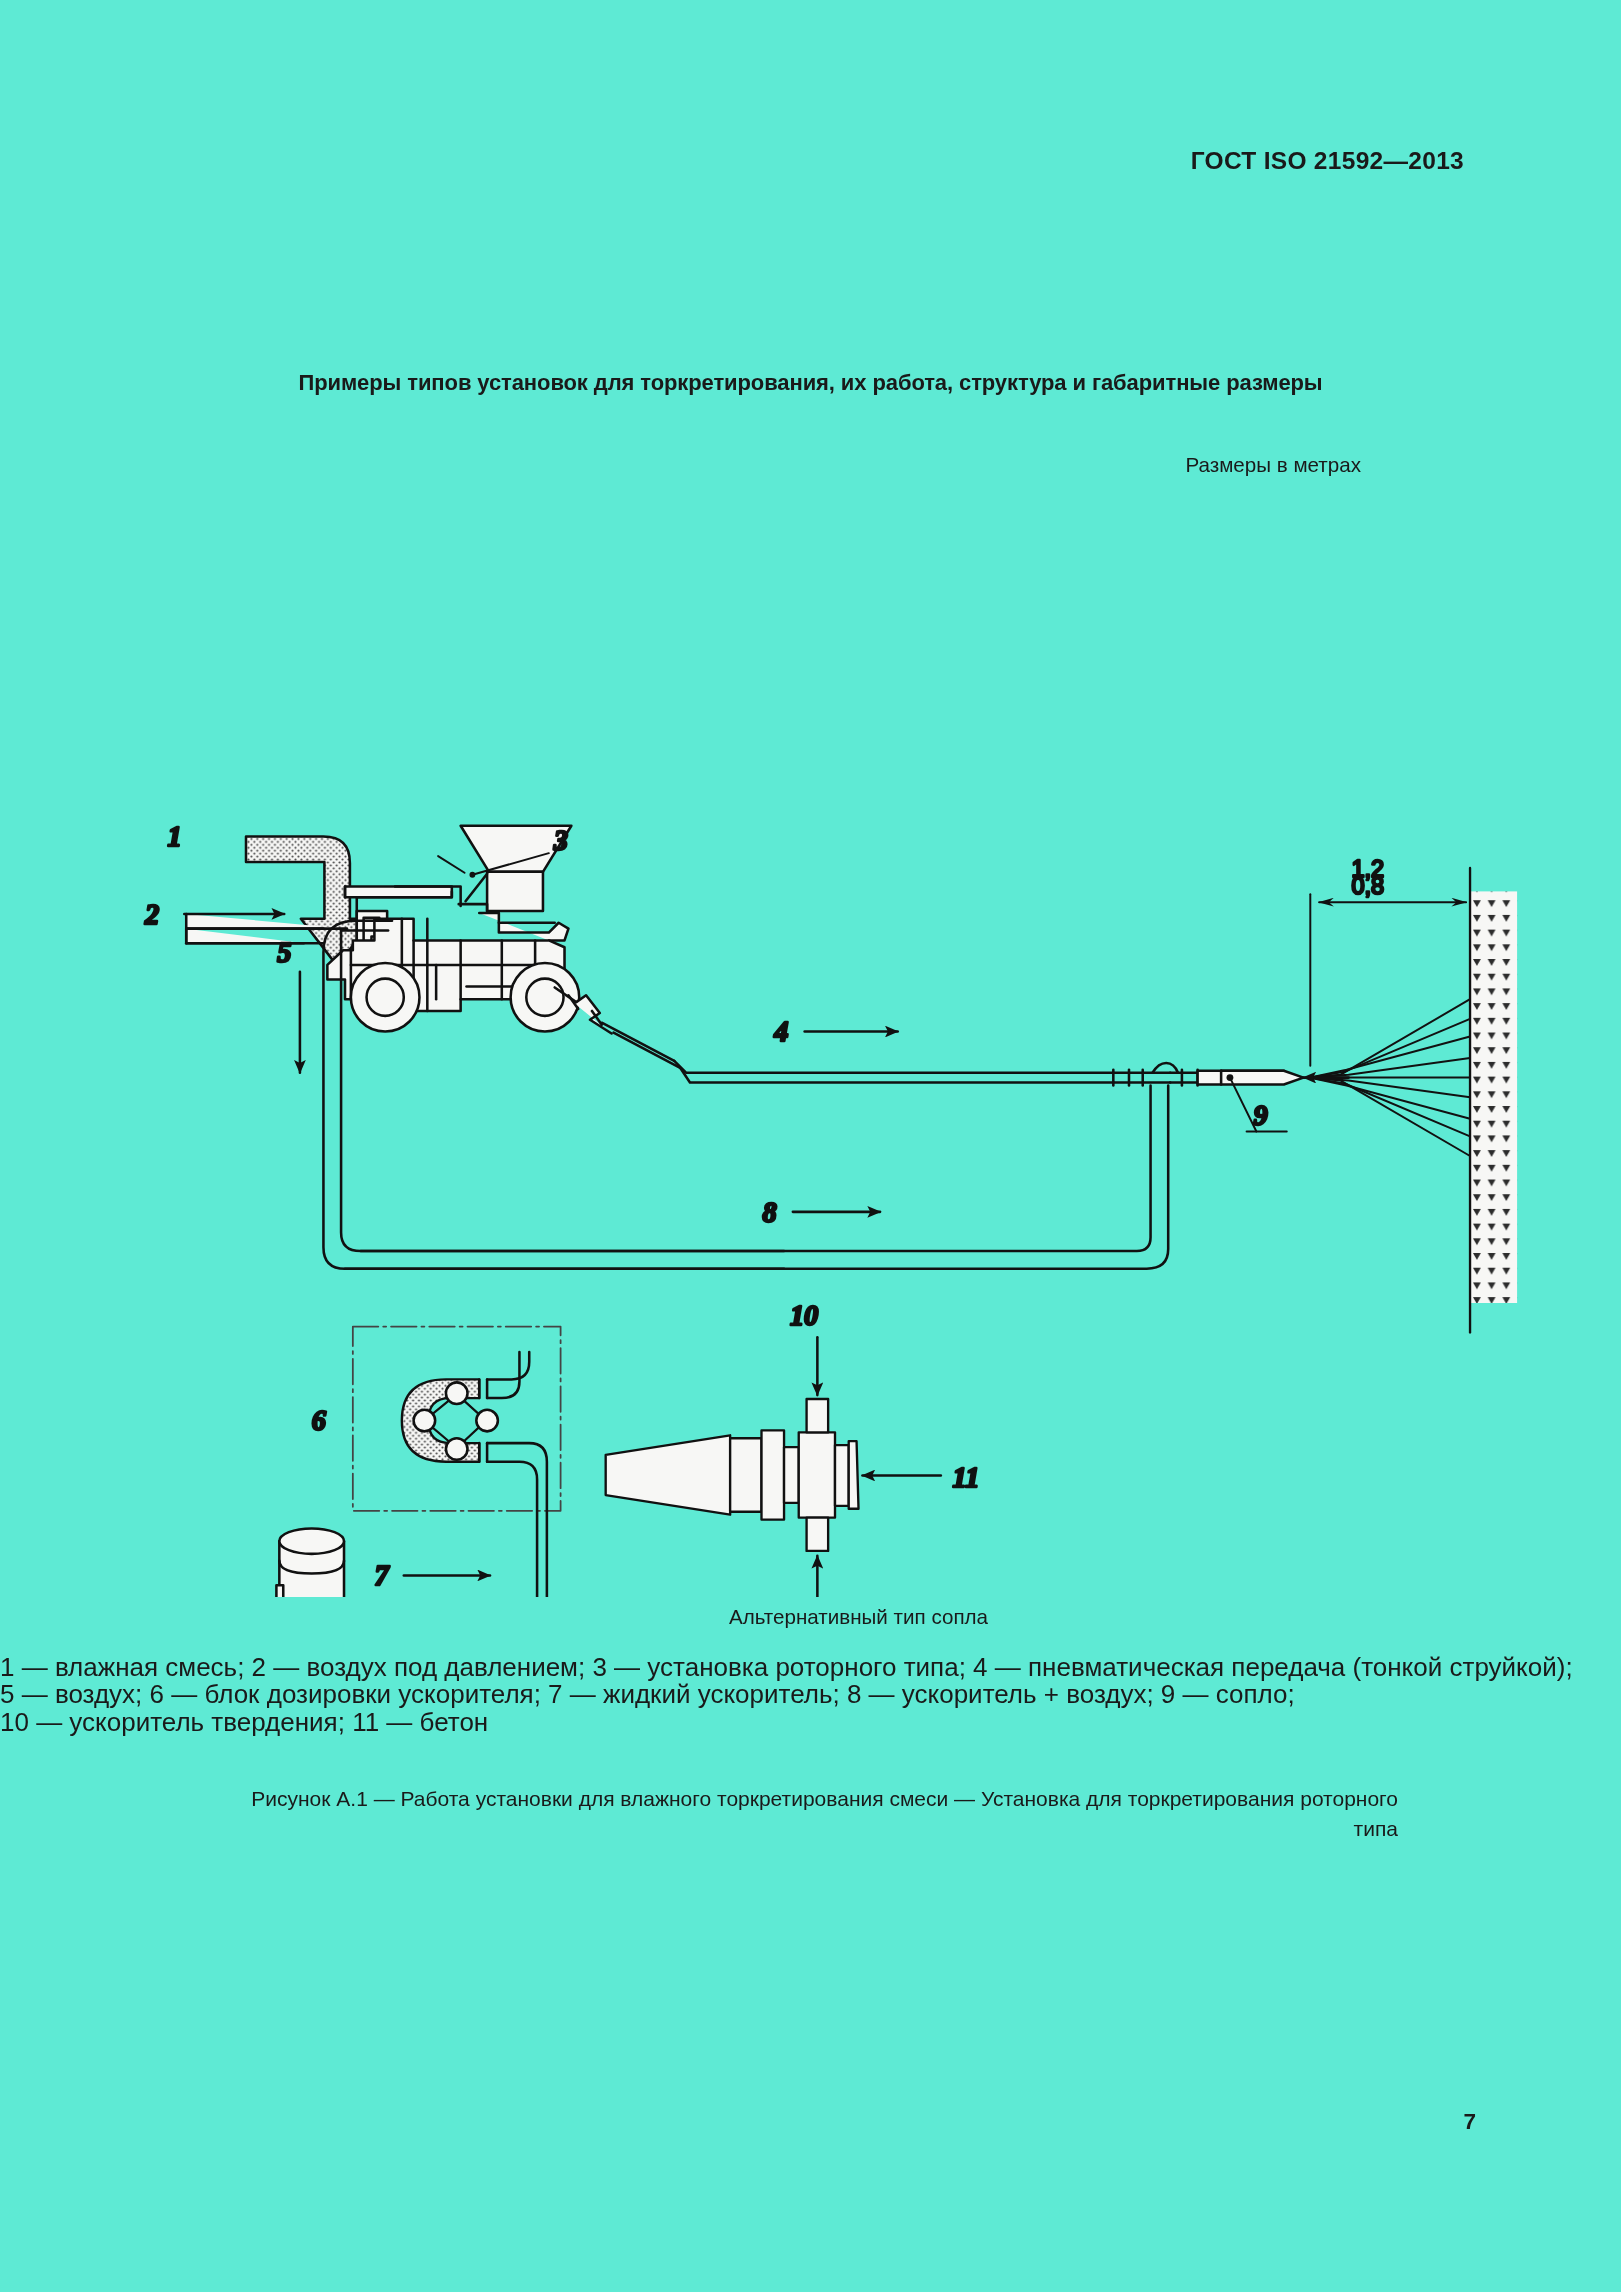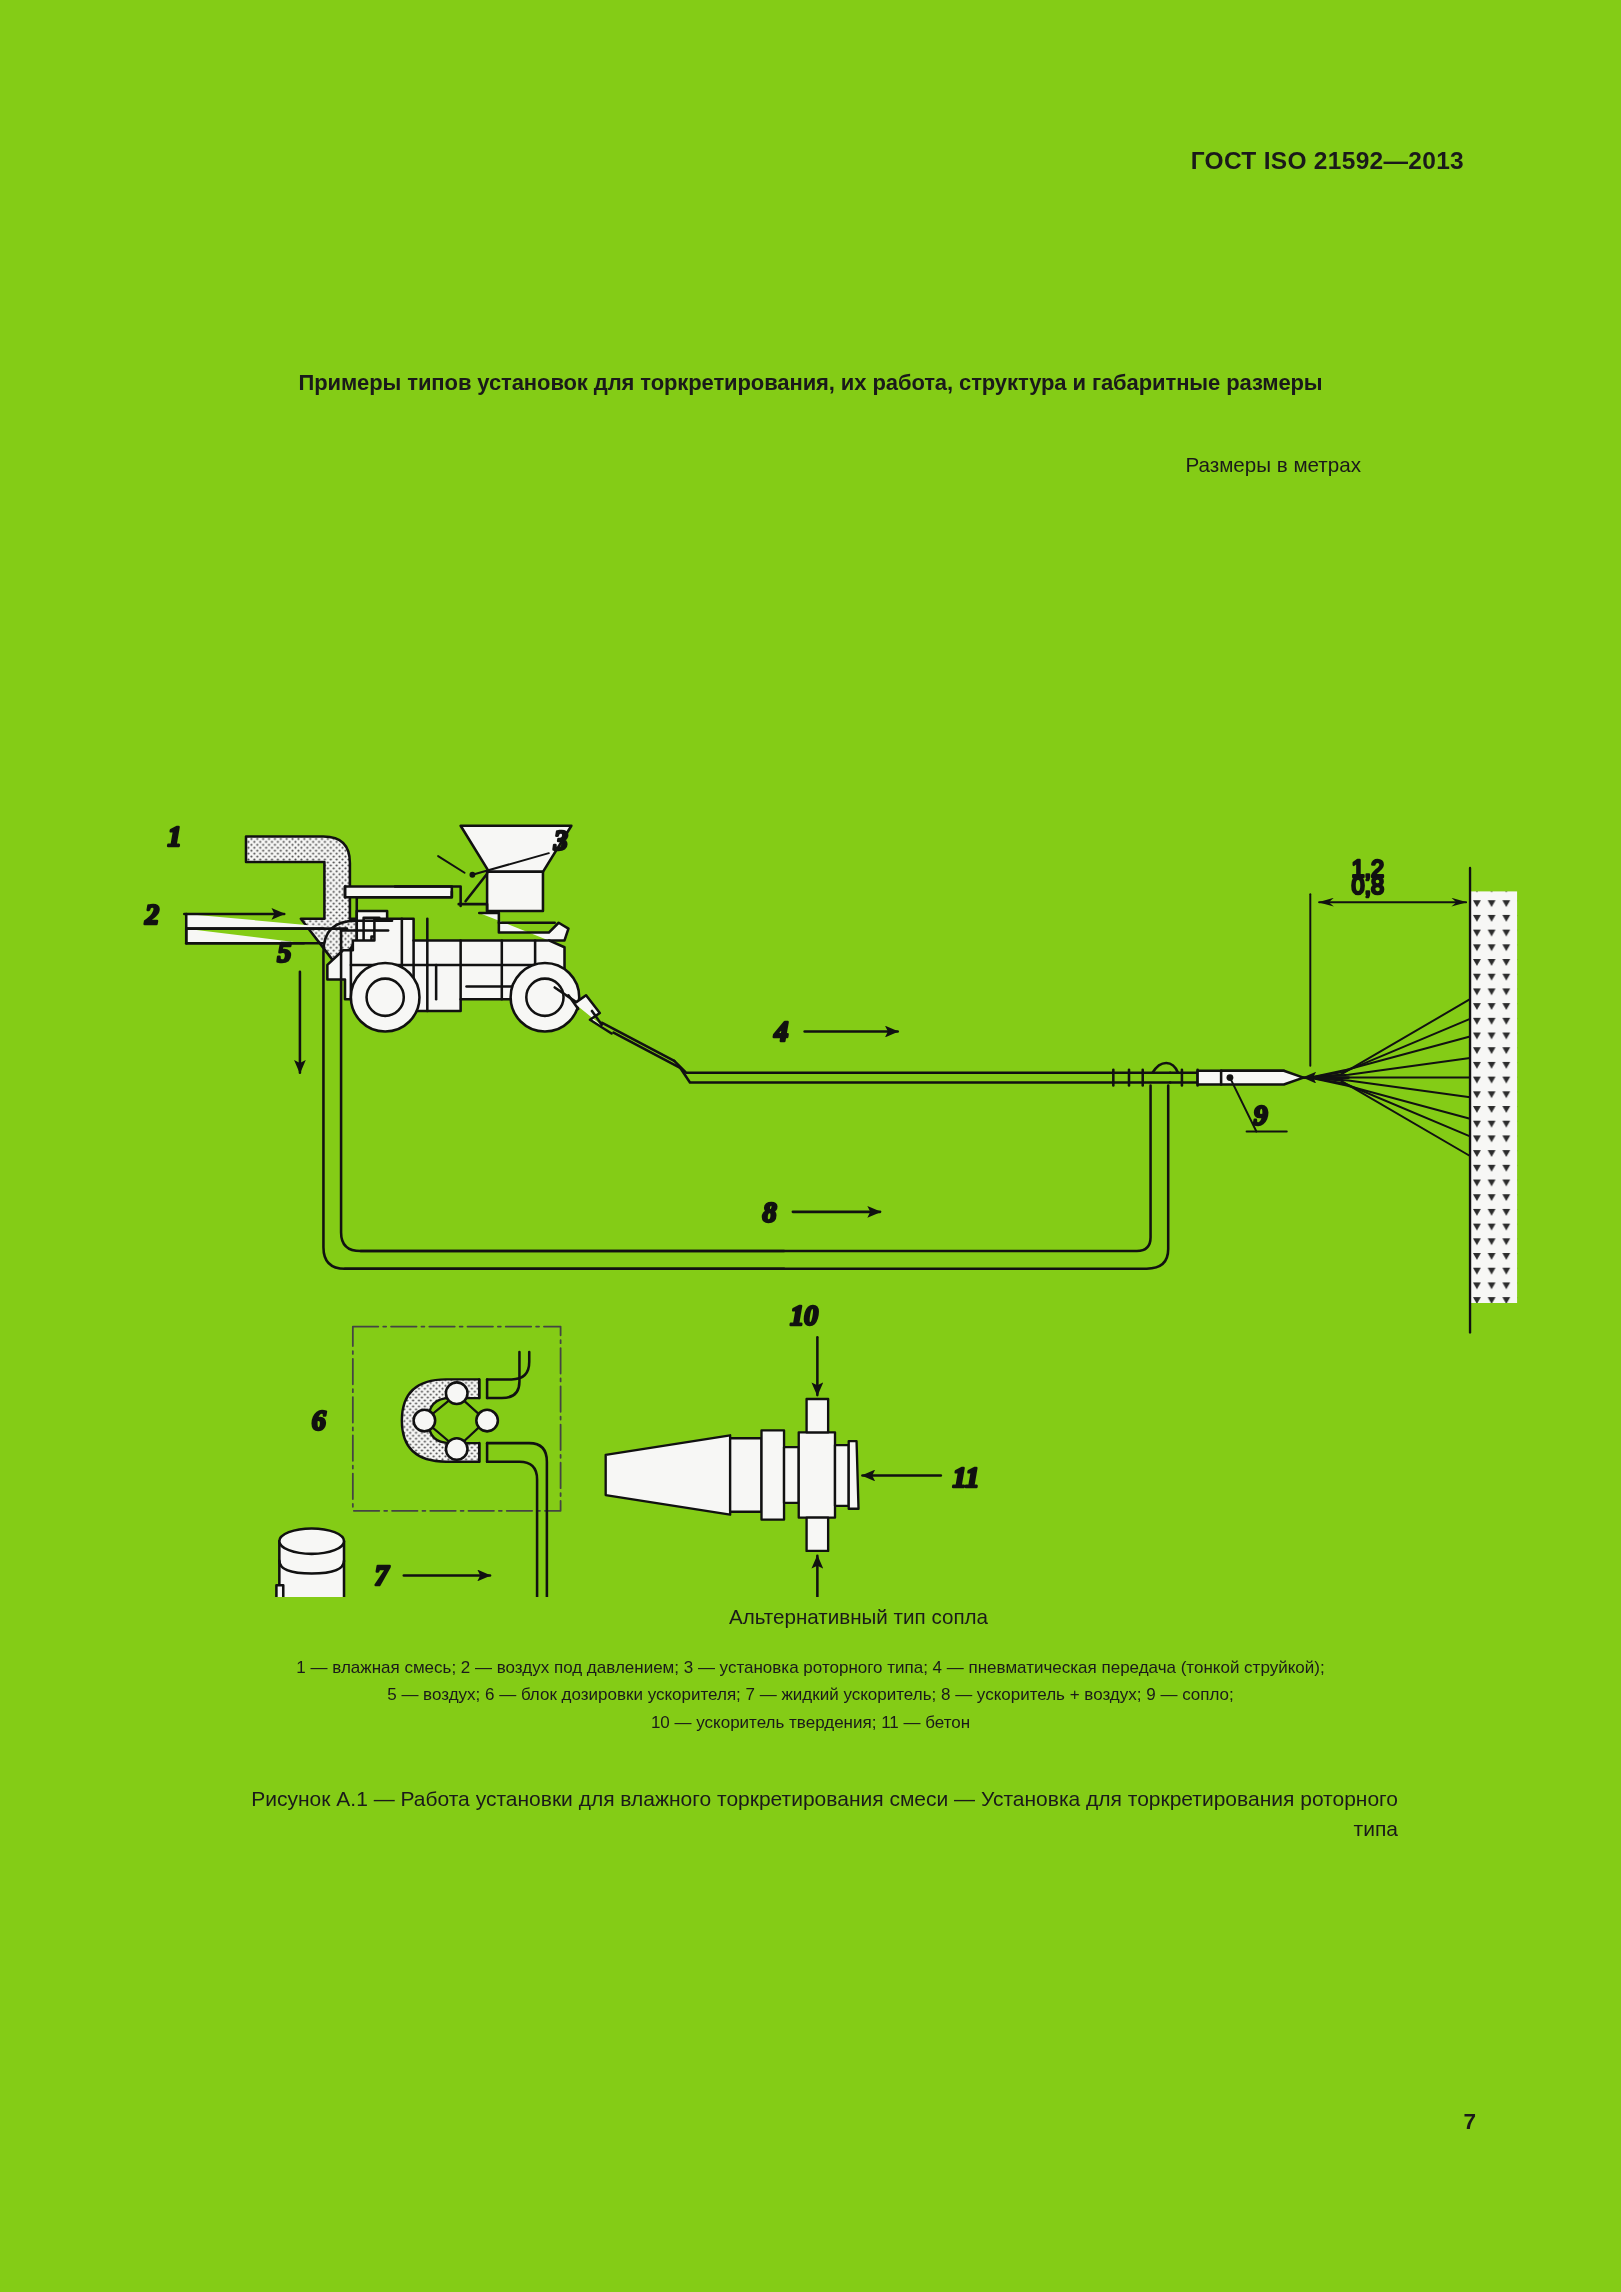--- a/index.html
+++ b/index.html
@@ -11,21 +11,21 @@
     width: 1621px;
     height: 2293px;
     position: relative;
     font-family: "Liberation Sans", sans-serif;
     color: #1a1a1a;
     overflow: hidden;
   }
   .page {
     position: absolute;
     inset: 0;
-    background: #84cc16;
+    background: #5eead4;
   }
   .doc-header {
     position: absolute;
     top: 147px;
     right: 157px;
     font-size: 24.5px;
     font-weight: bold;
     letter-spacing: 0.3px;
     white-space: nowrap;
   }
@@ -71,22 +71,22 @@
     width: 1621px;
     text-align: center;
     font-size: 20.6px;
     margin-left: 48px;
   }
   .legend {
     position: absolute;
     top: 1654px;
     left: 0;
     width: 1621px;
-    text-align: center;
-    font-size: 17px;
+    text-align: left;
+    font-size: 26px;
     line-height: 27.4px;
   }
   .legend .ln { display: block; white-space: nowrap; }
   .fig-caption {
     position: absolute;
     top: 1764px;
     left: 222px;
     width: 1176px;
     text-align: right;
     font-size: 21px;

